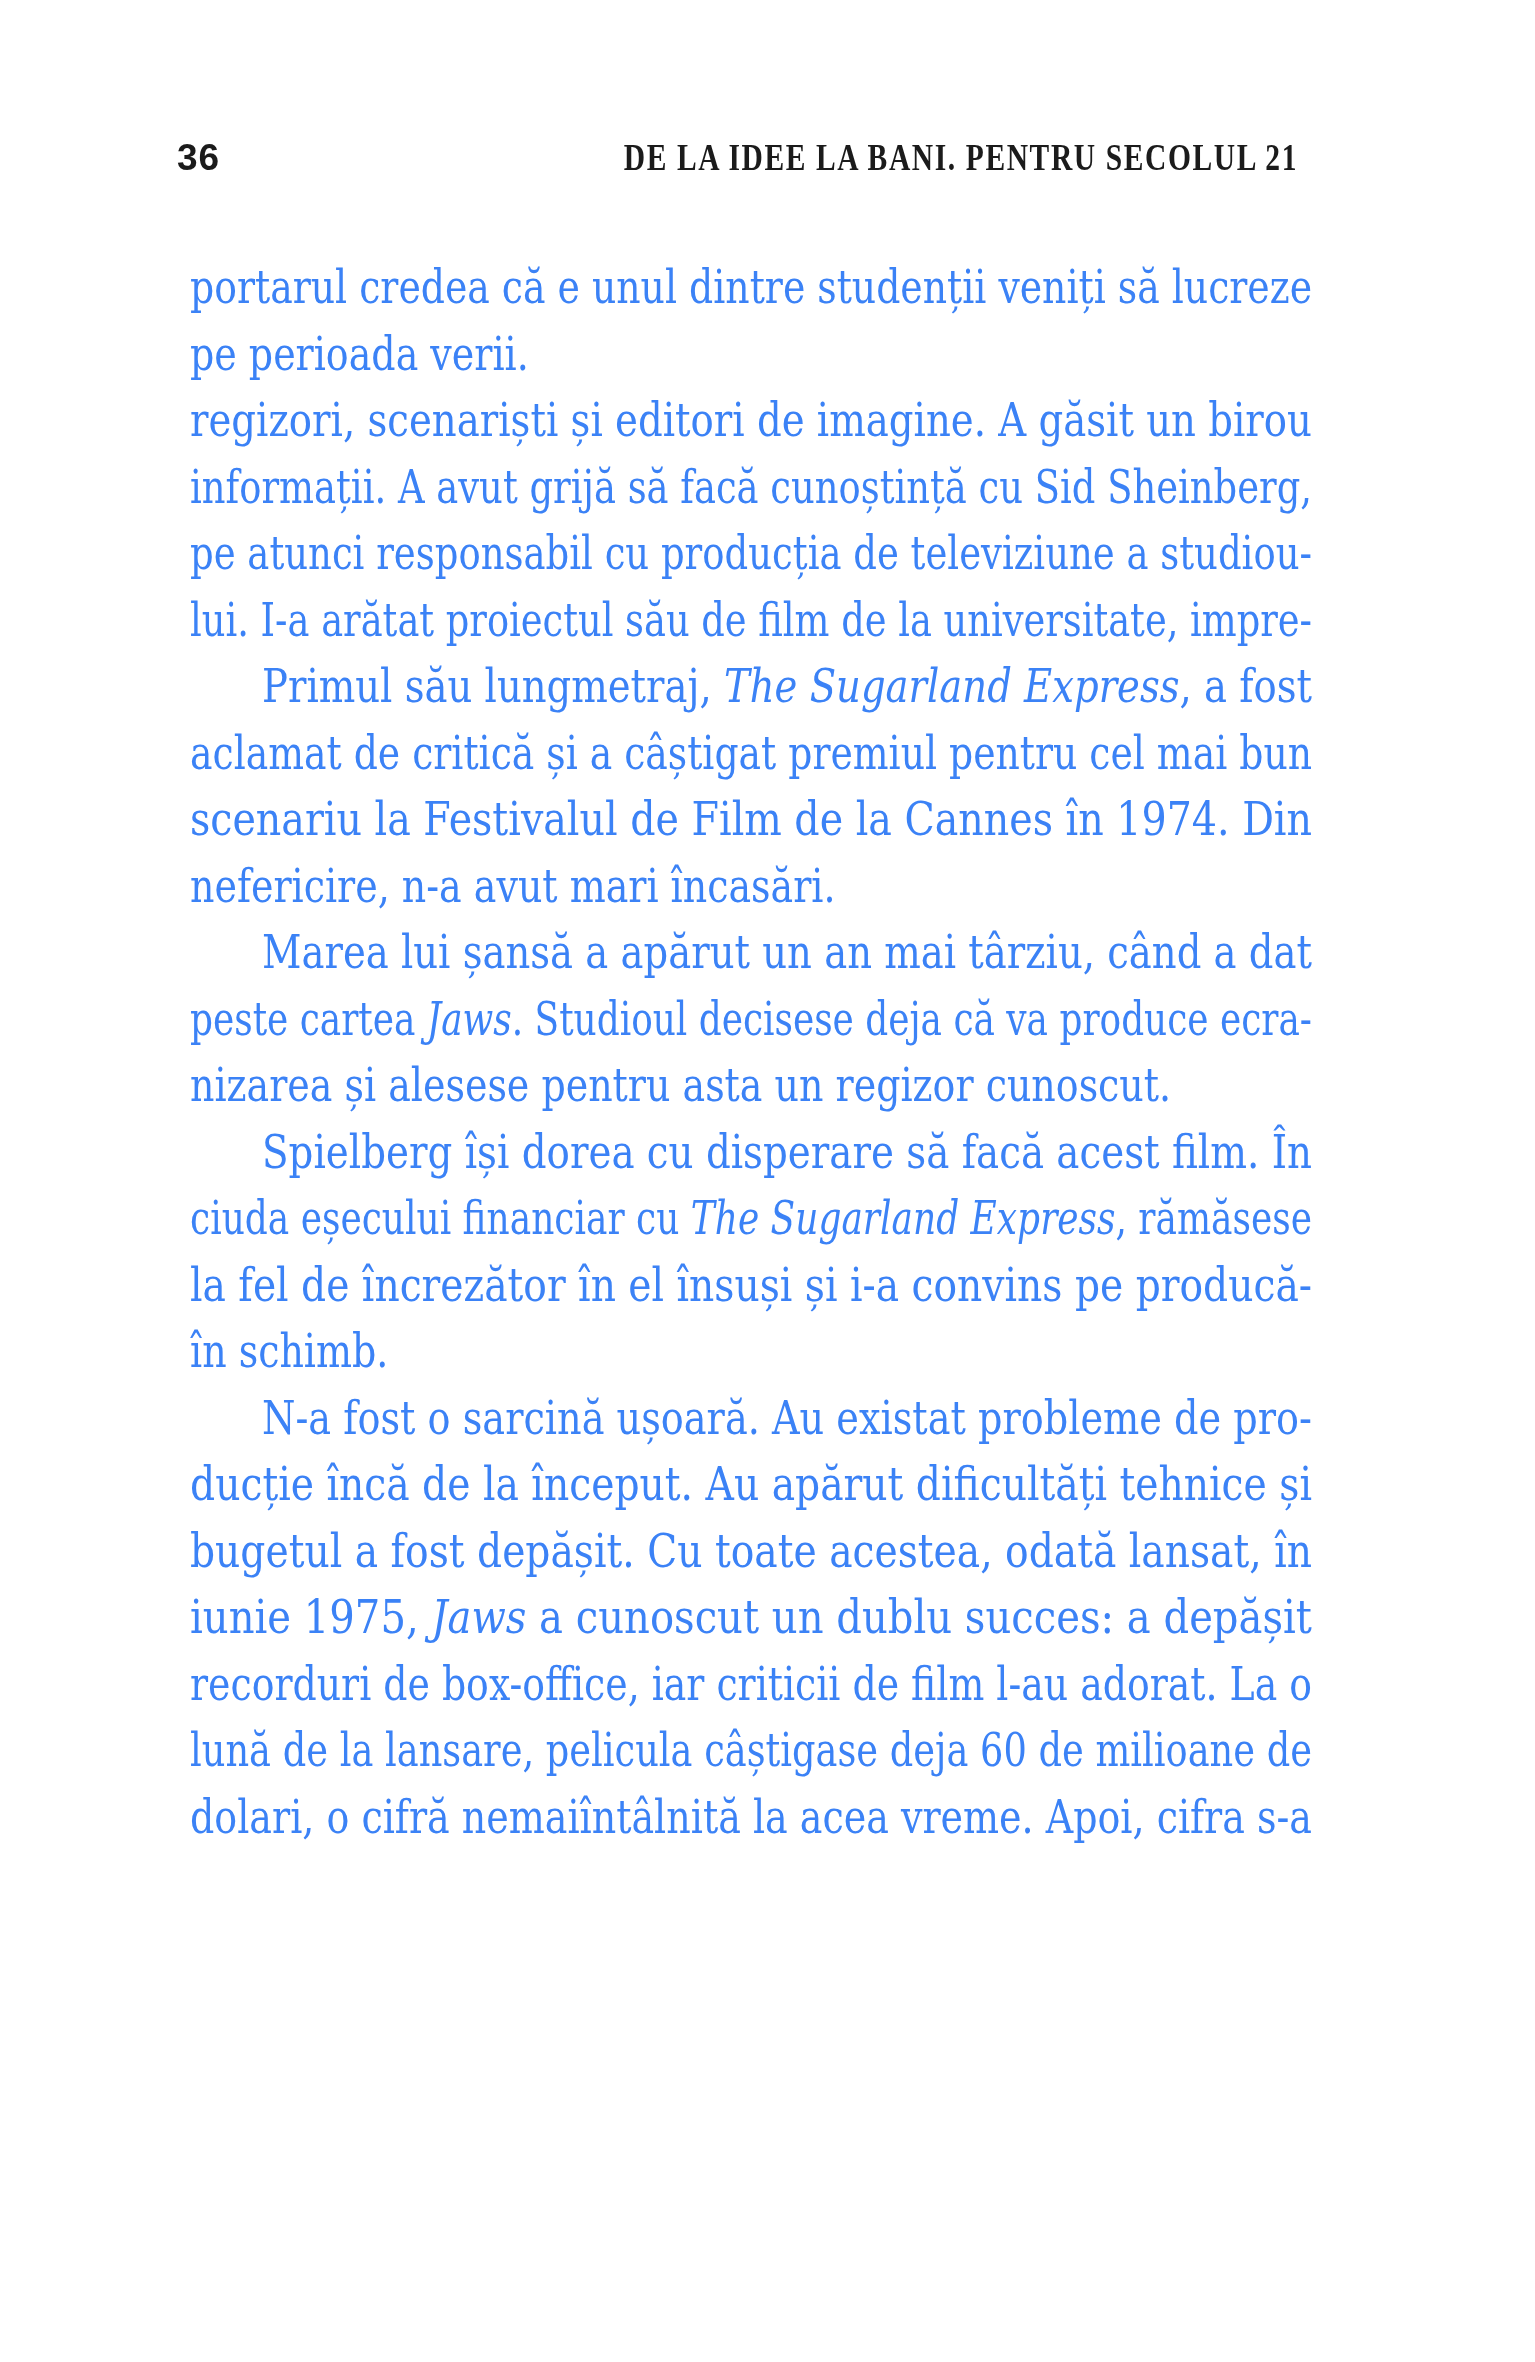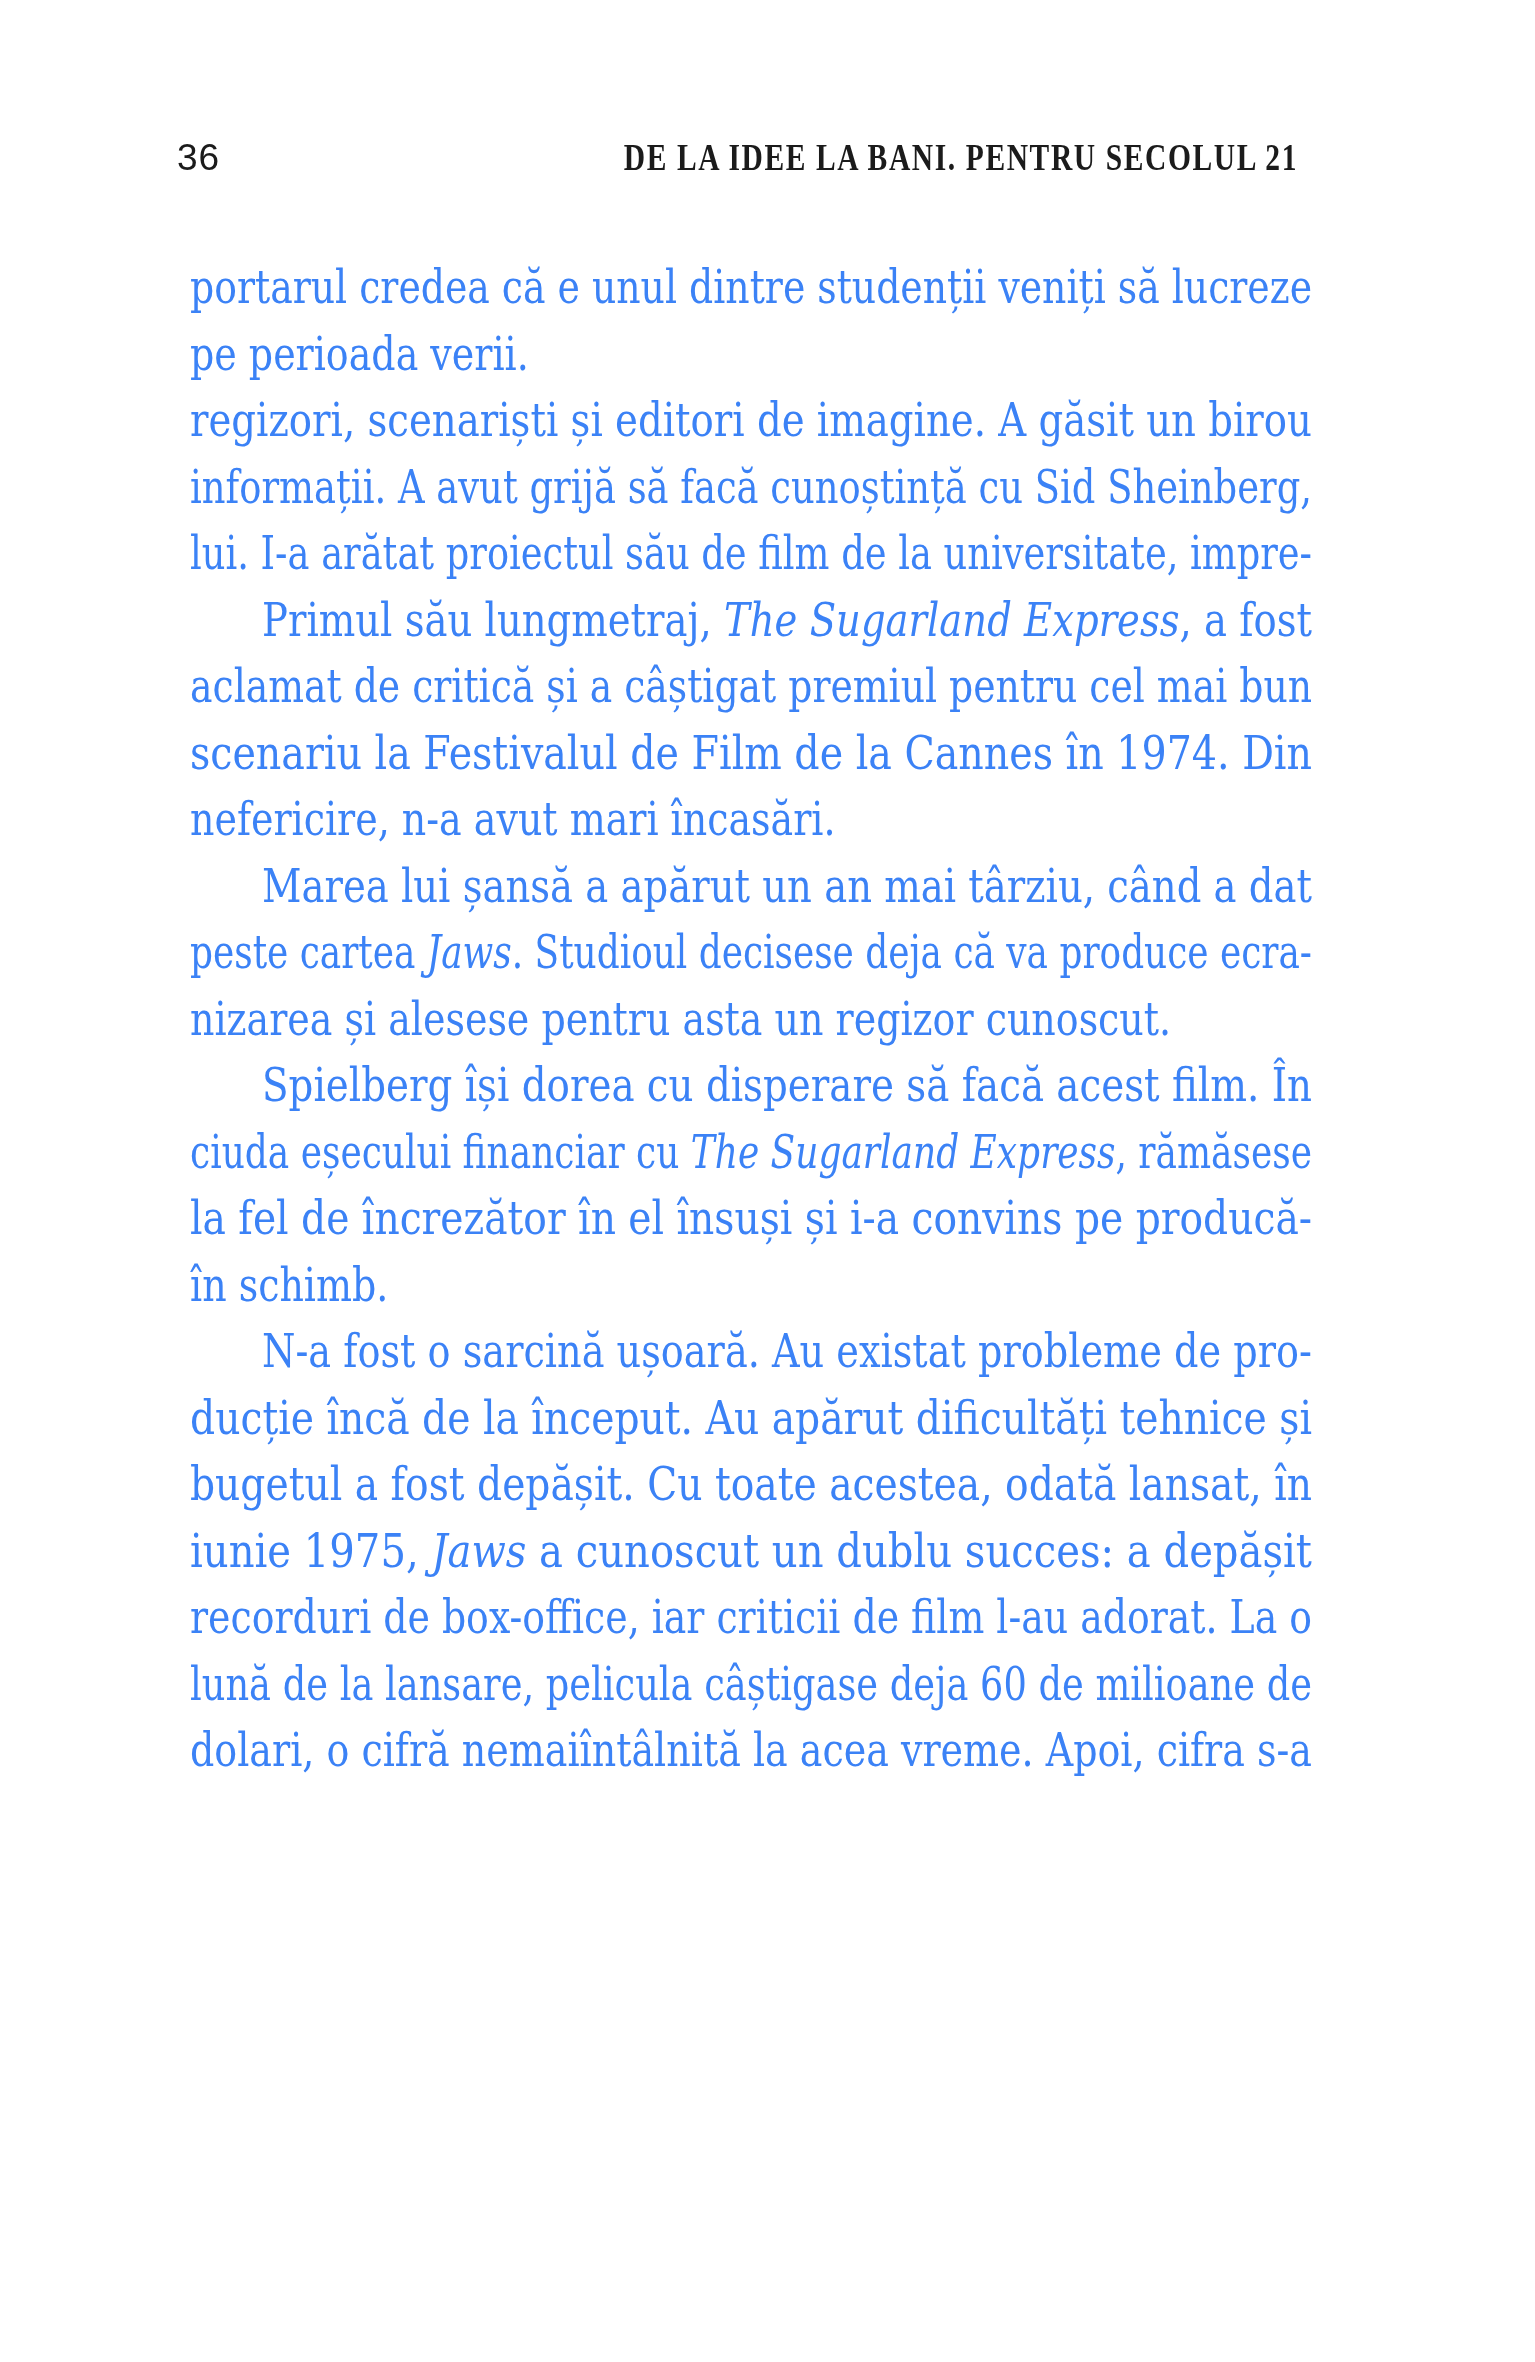--- a/index.html
+++ b/index.html
@@ -10,21 +10,21 @@
     overflow:hidden;
     color:#161616;
     font-family:"DejaVu Serif","Liberation Serif",serif;
   }
   .page{position:absolute;inset:0;background:#ffffff;}
 
   
   .page-number{
     position:absolute;left:177px;top:137px;
     font-family:"Liberation Sans",sans-serif;
-    font-weight:400;font-size:37px;line-height:42px;
+    font-weight:700;font-size:37px;line-height:42px;
     letter-spacing:1px;color:#1b1b1b;white-space:nowrap;text-align:center;
   }
   .running-title-wrap{
     position:absolute;right:237px;top:137px;
     font-family:Liberation Serif, serif;
     font-weight:700;font-size:37px;line-height:42px;
     letter-spacing:2px;color:#1b1b1b;white-space:nowrap;
   }
   .fith{display:inline-block;transform-origin:100% 50%;}
 
@@ -50,20 +50,21 @@
   </div>
 
   <div class="body-text">
       <div>
         <div class="line"><span class="fit" style="transform: scaleX(0.821386);"><span>portarul credea că e unul dintre studenții veniți să lucreze</span></span></div>
         <div class="line last"><span class="fit" style="transform: scaleX(0.825167);"><span>pe perioada verii.</span></span></div>
       </div>
       <div>
         <div class="line"><span class="fit" style="transform: scaleX(0.840056);"><span>regizori, scenariști și editori de imagine. A găsit un birou</span></span></div>
         <div class="line"><span class="fit" style="transform: scaleX(0.801992);"><span>informații. A avut grijă să facă cunoștință cu Sid Sheinberg,</span></span></div>
+        <div class="line"><span class="fit" style="transform: scaleX(0.804103);"><span>pe atunci responsabil cu producția de televiziune a studiou-</span></span></div>
         <div class="line"><span class="fit" style="transform: scaleX(0.799528);"><span>lui. I-a arătat proiectul său de film de la universitate, impre-</span></span></div>
       </div>
       <div>
         <div class="line indent"><span class="fit" style="transform: scaleX(0.838219);"><span>Primul său lungmetraj, </span><i>The Sugarland Express</i><span>, a fost</span></span></div>
         <div class="line"><span class="fit" style="transform: scaleX(0.820438);"><span>aclamat de critică și a câștigat premiul pentru cel mai bun</span></span></div>
         <div class="line"><span class="fit" style="transform: scaleX(0.860028);"><span>scenariu la Festivalul de Film de la Cannes în 1974. Din</span></span></div>
         <div class="line last"><span class="fit" style="transform: scaleX(0.825167);"><span>nefericire, n-a avut mari încasări.</span></span></div>
       </div>
       <div>
         <div class="line indent"><span class="fit" style="transform: scaleX(0.838146);"><span>Marea lui șansă a apărut un an mai târziu, când a dat</span></span></div>

